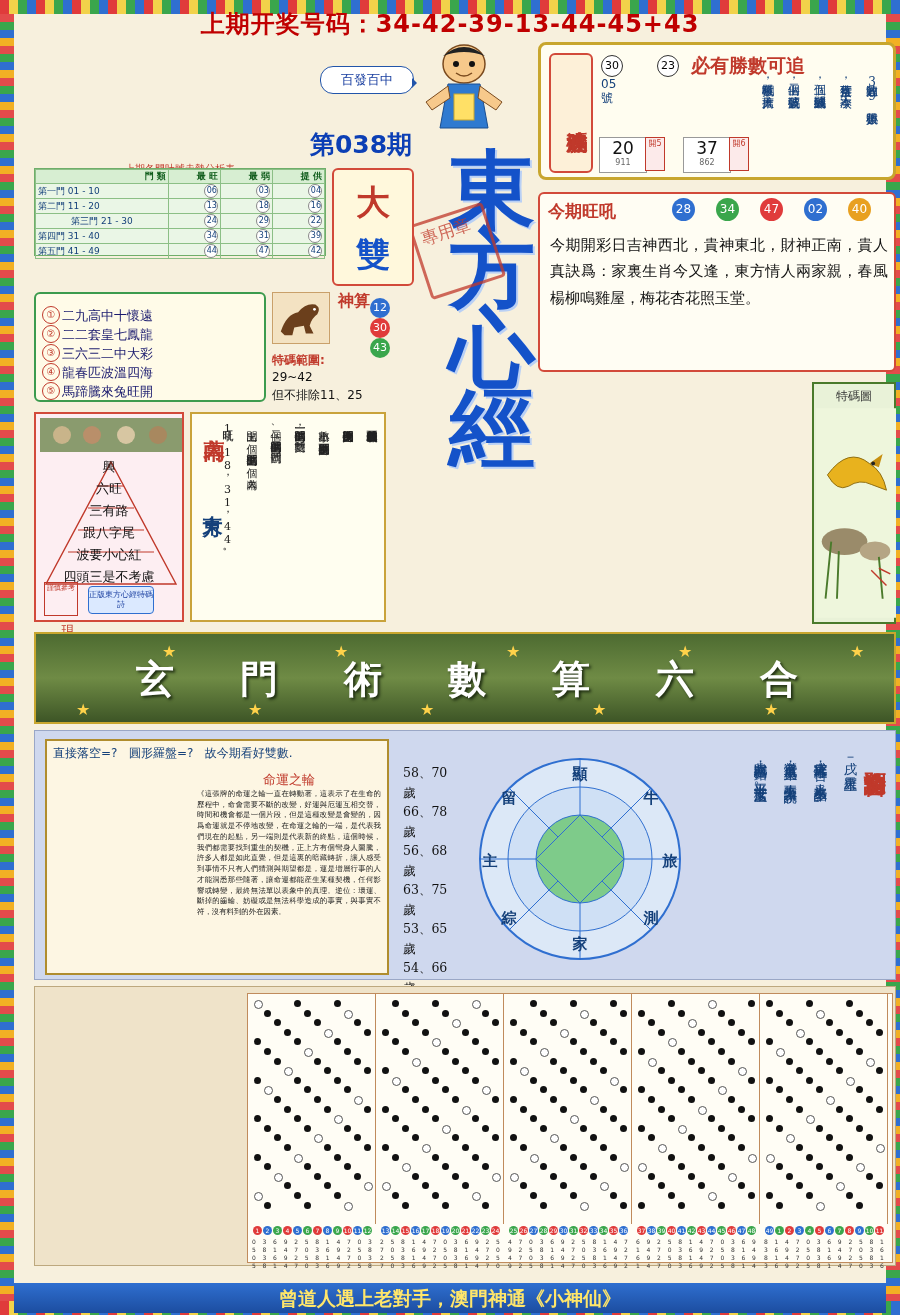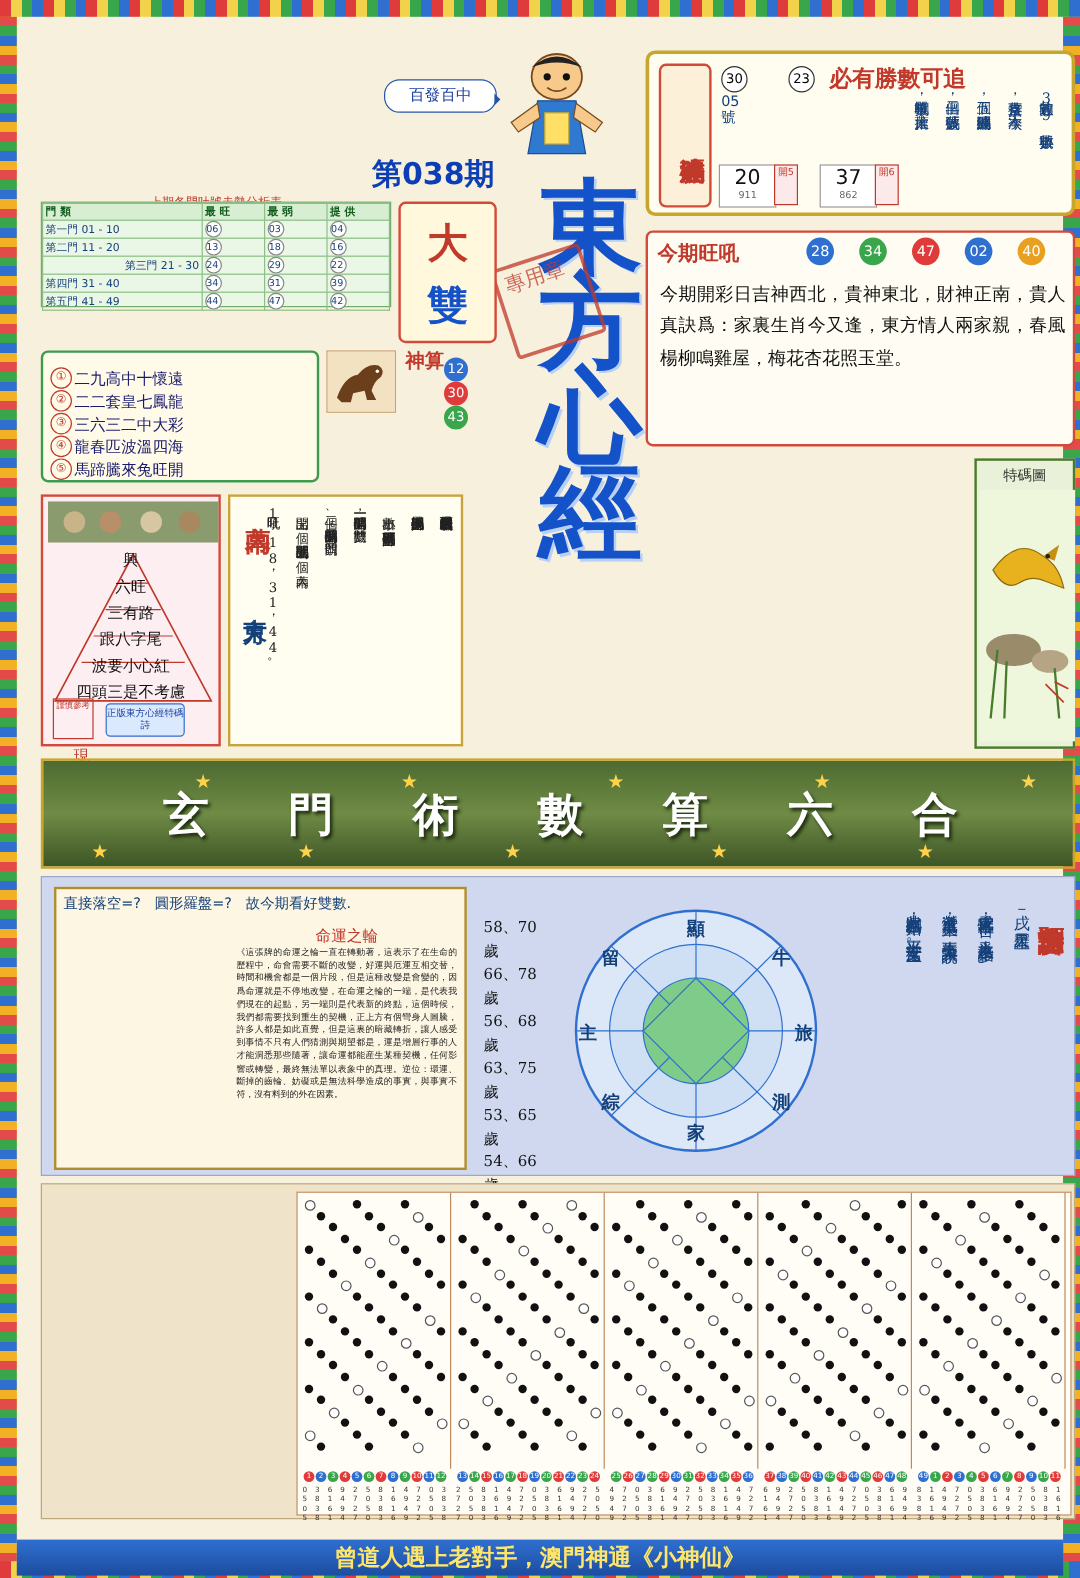--- a/index.html
+++ b/index.html
@@ -67,21 +67,21 @@
   
   .box{position:absolute;box-sizing:border-box;}
 
   
   .tbl-wrap{left:20px;top:168px;width:292px;height:88px;background:#eaf6e6;border:1px solid #6fae6a;}
   .tbl-cap{
     position:absolute;left:20px;top:162px;width:292px;height:12px;
     color:#c0392b;font-size:10px;text-align:center;
   }
   table.mini{width:100%;border-collapse:collapse;font-size:9px;color:#14407a;}
-  table.mini th,table.mini td{border:1px solid #8cbf86;padding:0 2px;text-align:left;height:13px;}
+  table.mini th,table.mini td{border:1px solid #8cbf86;padding:0 2px;text-align:right;height:13px;}
   table.mini th{background:#d7eed2;color:#0f5c1b;}
   .ball-mini{display:inline-block;width:12px;height:12px;border-radius:50%;background:#fff;border:1px solid #888;font-size:8px;line-height:12px;}
   .goal{
     left:20px;top:258px;width:292px;height:28px;border:2px solid #2f6fd0;border-radius:6px;
     background:#fdfdf2;color:#1a3fa0;font-size:19px;font-weight:bold;text-align:center;line-height:26px;
   }
   .dashuang{
     left:318px;top:168px;width:82px;height:118px;border:2px solid #d24a3a;border-radius:6px;background:#fff8dc;
   }
   .dashuang .t1{position:absolute;left:0;top:10px;width:100%;text-align:center;color:#c0392b;font-size:34px;font-weight:bold;
@@ -209,20 +209,21 @@
 <body>
 
 <div class="frame">
   <div class="frame-inner"></div>
 </div>
 <div class="dots-left"></div>
 <div class="dots-right"></div>
 
 <div class="page">
 
+  <div class="hdr-draw">上期开奖号码：34-42-39-13-44-45+43</div>
 
   <div class="bubble">百發百中</div>
   <svg class="mascot" viewBox="0 0 100 92">
     <ellipse cx="50" cy="22" rx="21" ry="19" fill="#f7c98b" stroke="#7a4a1e" stroke-width="1.5"></ellipse>
     <path d="M29 14 Q50 -4 71 14 Q50 6 29 14Z" fill="#222"></path>
     <circle cx="42" cy="22" r="3" fill="#111"></circle>
       <circle cx="58" cy="22" r="3" fill="#111"></circle>
     <path d="M42 31 Q50 37 58 31" stroke="#7a4a1e" fill="none" stroke-width="1.5"></path>
     <path d="M34 42 L66 42 L74 86 L26 86 Z" fill="#2f7ad0" stroke="#1a4e91"></path>
     <path d="M34 44 L12 60 L18 68 L36 56Z" fill="#f7c98b" stroke="#7a4a1e"></path>
@@ -258,21 +259,21 @@
             <td><span class="ball-mini">03</span></td>
             <td><span class="ball-mini">04</span></td>
           </tr>
           <tr>
             <td style="text-align: left;">第二門 11 - 20</td>
             <td><span class="ball-mini">13</span></td>
             <td><span class="ball-mini">18</span></td>
             <td><span class="ball-mini">16</span></td>
           </tr>
           <tr>
-            <td style="text-align: right;">第三門 21 - 30</td>
+            <td style="text-align: center;">第三門 21 - 30</td>
             <td><span class="ball-mini">24</span></td>
             <td><span class="ball-mini">29</span></td>
             <td><span class="ball-mini">22</span></td>
           </tr>
           <tr>
             <td style="text-align: left;">第四門 31 - 40</td>
             <td><span class="ball-mini">34</span></td>
             <td><span class="ball-mini">31</span></td>
             <td><span class="ball-mini">39</span></td>
           </tr>
@@ -315,20 +316,25 @@
     </svg>
   </div>
   <div class="shensuan">
     <span>神算</span>
   </div>
   <div id="shensuan-balls">
       <div class="sn" style="left: 356px; top: 298px; background: rgb(47, 111, 208); position: absolute;">12</div>
       <div class="sn" style="left: 356px; top: 318px; background: rgb(224, 59, 59); position: absolute;">30</div>
       <div class="sn" style="left: 356px; top: 338px; background: rgb(58, 166, 76); position: absolute;">43</div>
     </div>
+  <div class="range">
+    <b>特碼範圍:</b><br>
+    <span>29~42</span><br>
+    <span>但不排除11、25</span>
+  </div>
 
   <div class="box pyr">
     <div class="pyrimg">
       <svg viewBox="0 0 142 34" width="142" height="34">
         <rect width="142" height="34" fill="#8a9b6e"></rect>
         <circle cx="22" cy="17" r="9" fill="#c9b48a"></circle>
           <circle cx="52" cy="17" r="9" fill="#b98f6a"></circle>
         <circle cx="86" cy="17" r="9" fill="#d7c6a2"></circle>
           <circle cx="118" cy="17" r="9" fill="#a8885f"></circle>
       </svg>

